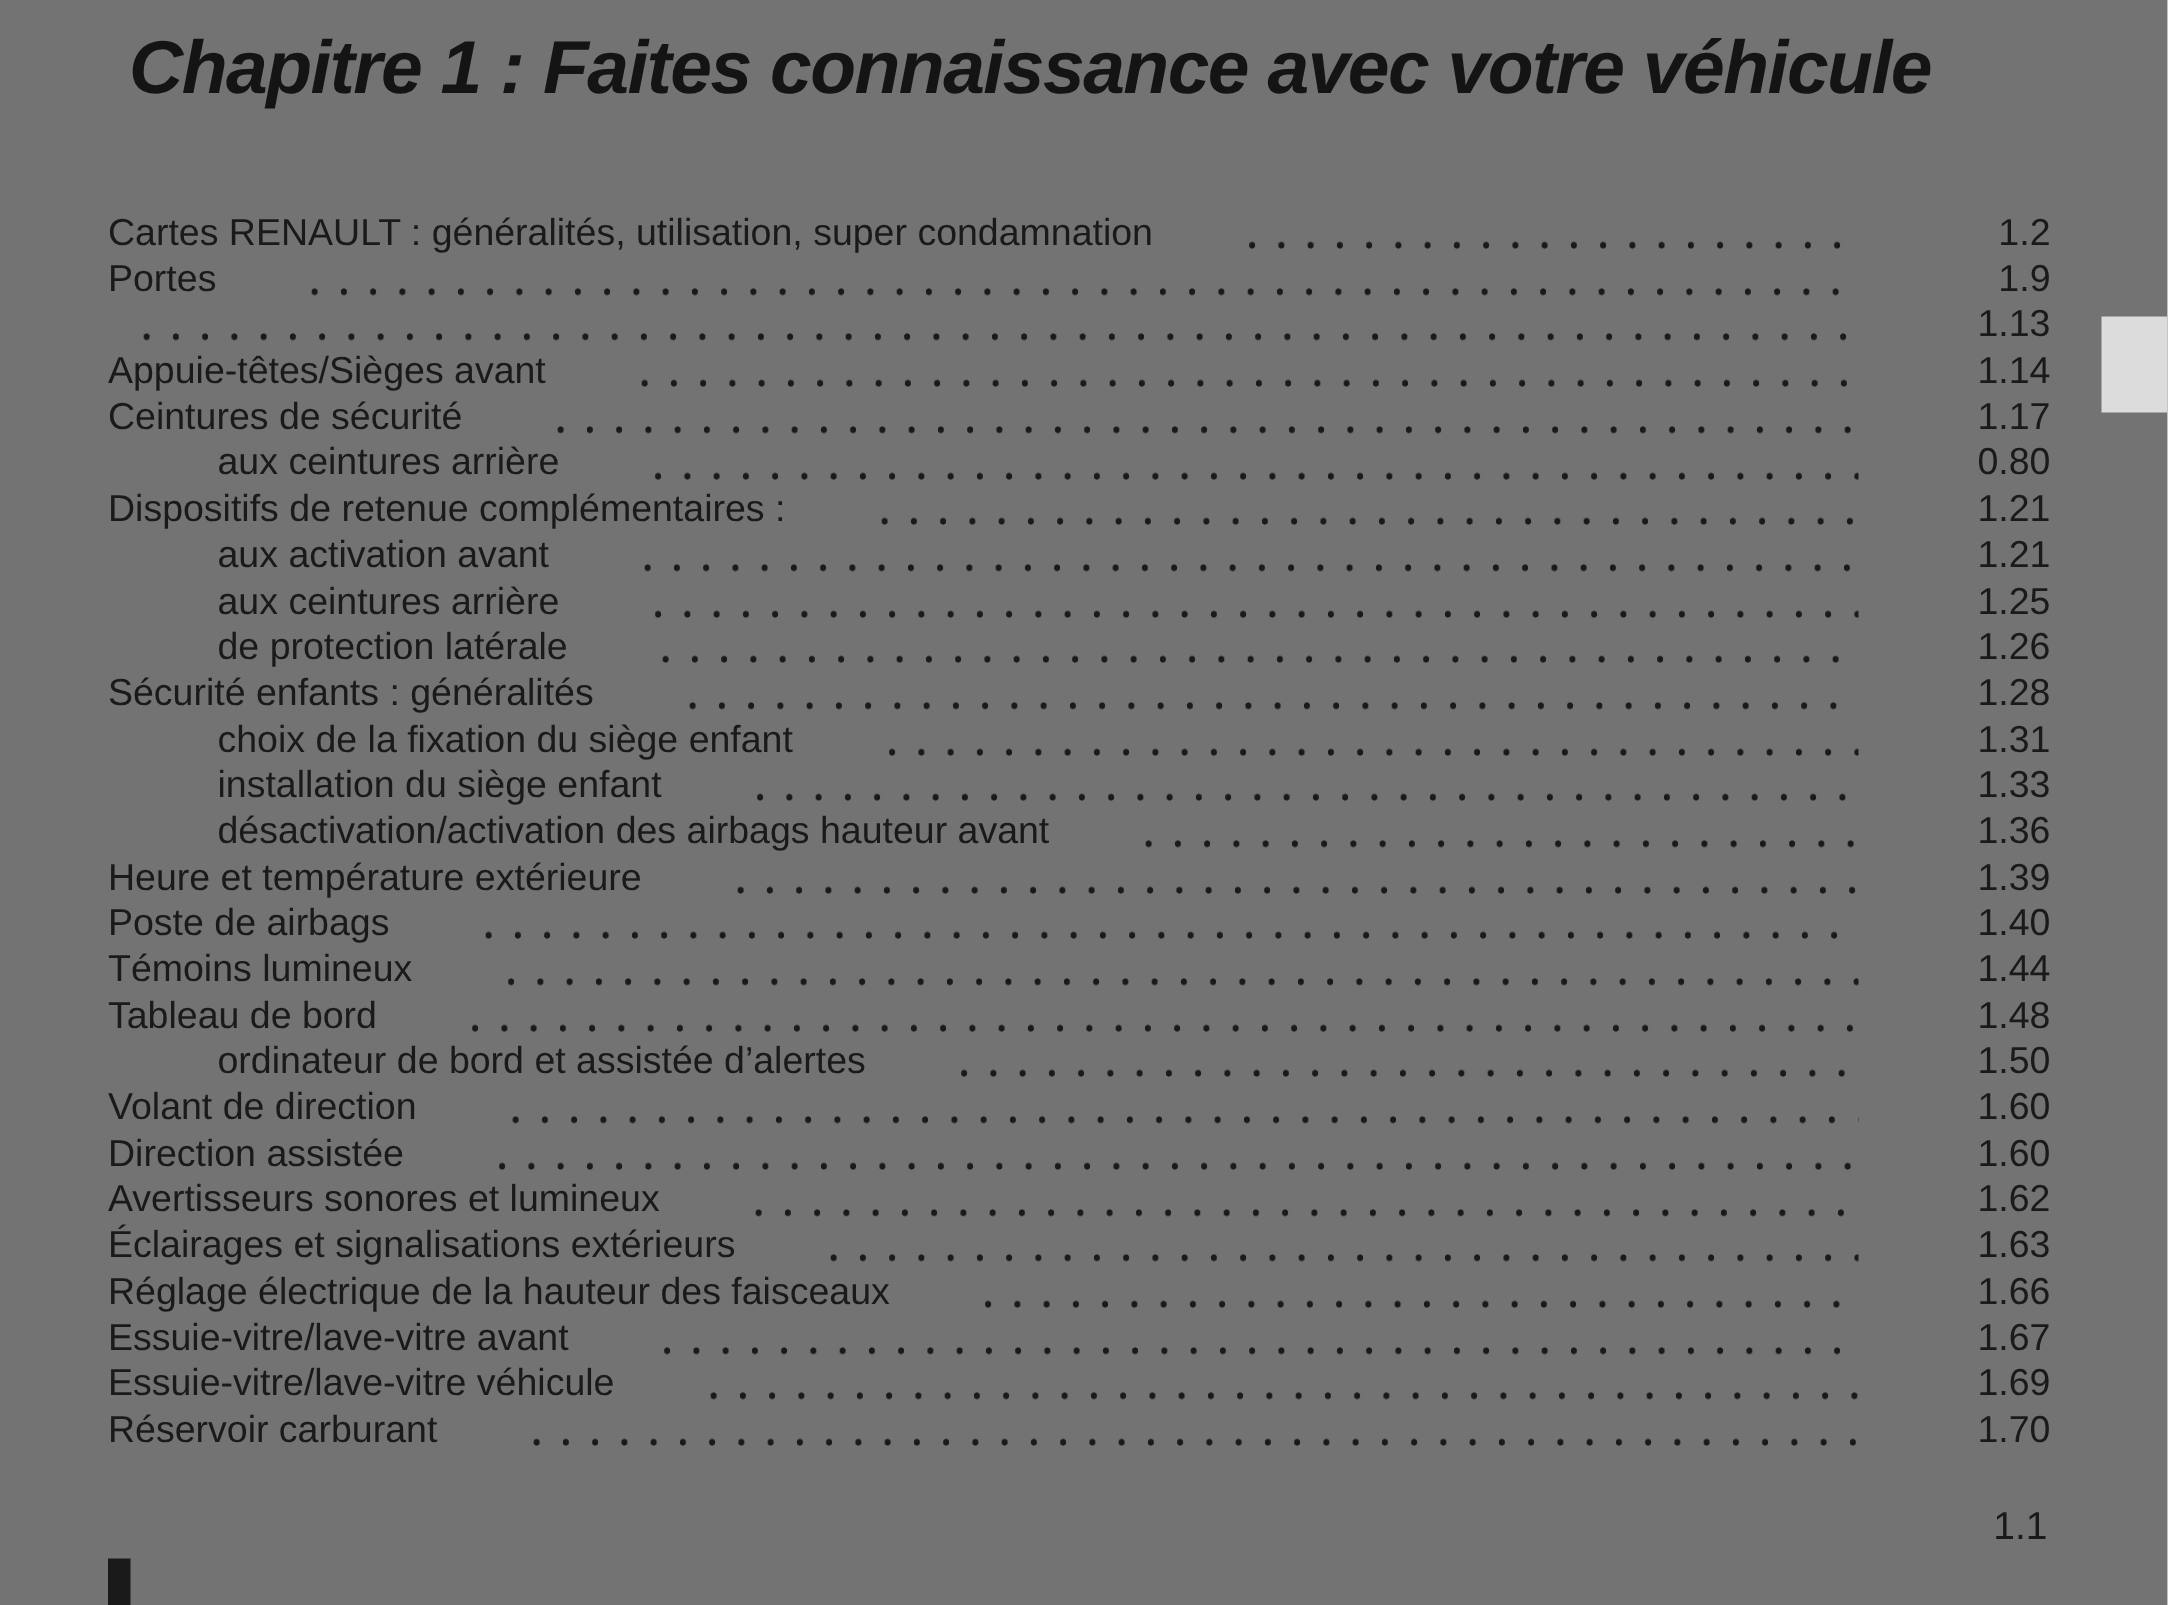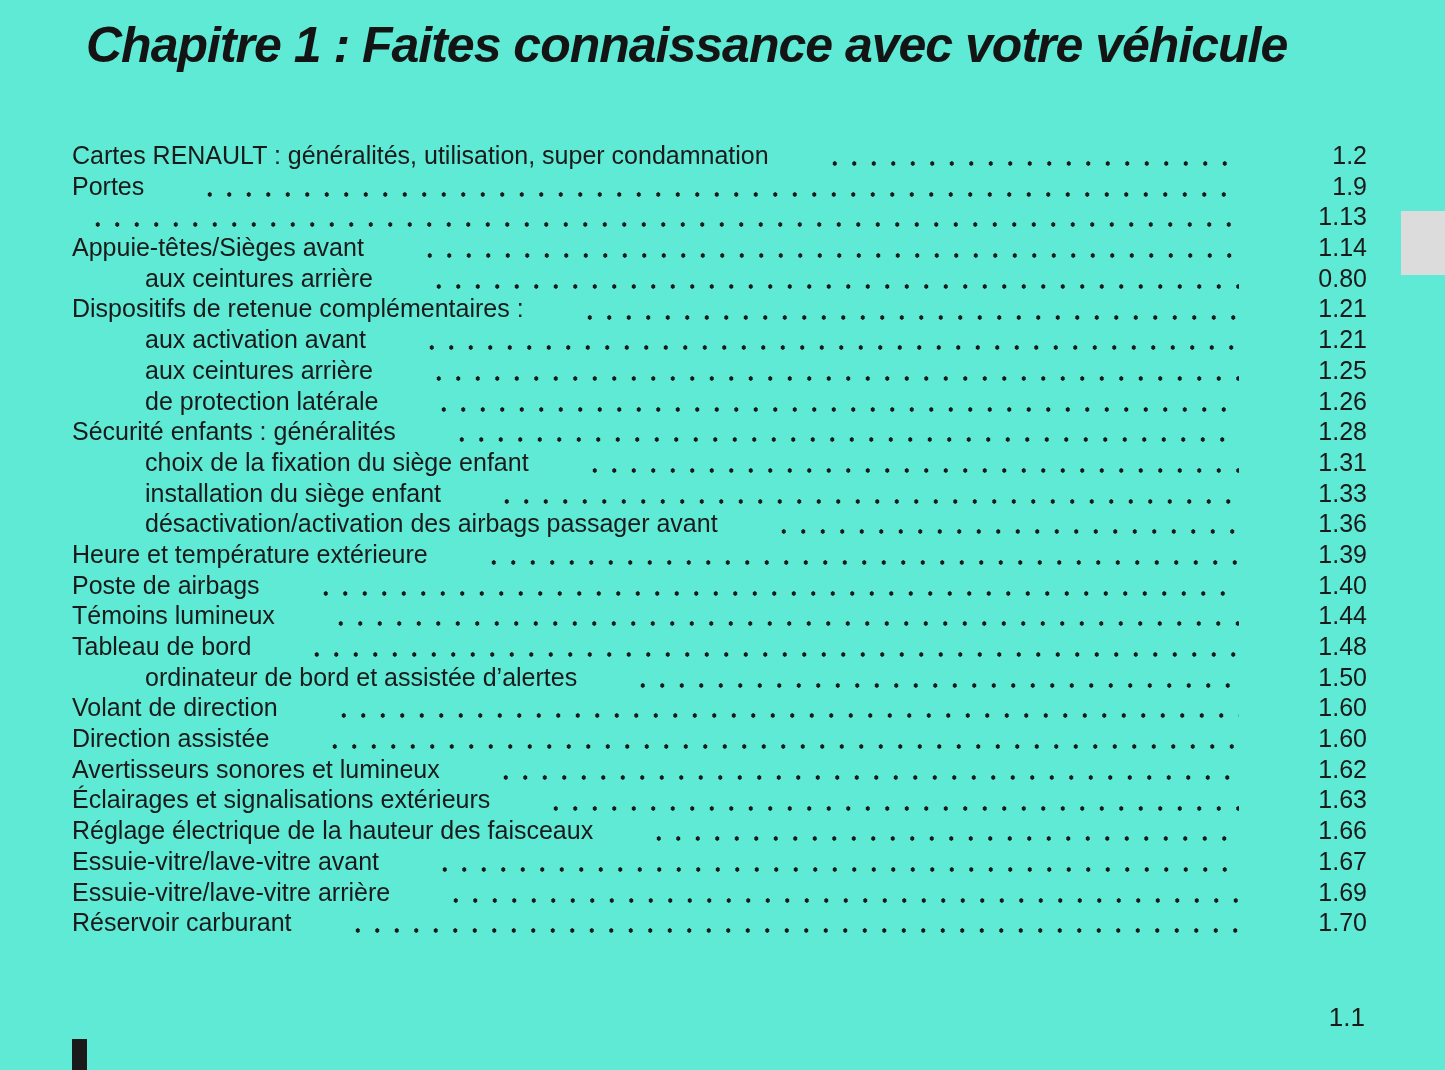--- a/index.html
+++ b/index.html
@@ -1,21 +1,21 @@
 <!DOCTYPE html>
 <html><head>
 <meta charset="utf-8">
 <style>
   html, body { margin: 0; padding: 0; background: #ffffff; }
 
   .page {
     position: relative;
     width: 1445px;
     height: 1070px;
-    background: #5eead4;
+    background: #737373;
     font-family: "Liberation Sans", sans-serif;
     color: #1a1a1a;
     overflow: hidden;
   }
 
   .chapter-title {
     position: absolute;
     left: 86px;
     top: 14px;
     margin: 0;
@@ -111,20 +111,25 @@
       </div>
       <div class="toc-row">
         <span class="toc-leader"></span>
         <span class="toc-page">1.13</span>
       </div>
       <div class="toc-row">
         <span class="toc-label">Appuie-têtes/Sièges avant</span>
         <span class="toc-leader"></span>
         <span class="toc-page">1.14</span>
       </div>
+      <div class="toc-row">
+        <span class="toc-label">Ceintures de sécurité</span>
+        <span class="toc-leader"></span>
+        <span class="toc-page">1.17</span>
+      </div>
       <div class="toc-row indent">
         <span class="toc-label">aux ceintures arrière</span>
         <span class="toc-leader"></span>
         <span class="toc-page">0.80</span>
       </div>
       <div class="toc-row">
         <span class="toc-label">Dispositifs de retenue complémentaires :</span>
         <span class="toc-leader"></span>
         <span class="toc-page">1.21</span>
       </div>
@@ -152,21 +157,21 @@
         <span class="toc-label">choix de la fixation du siège enfant</span>
         <span class="toc-leader"></span>
         <span class="toc-page">1.31</span>
       </div>
       <div class="toc-row indent">
         <span class="toc-label">installation du siège enfant</span>
         <span class="toc-leader"></span>
         <span class="toc-page">1.33</span>
       </div>
       <div class="toc-row indent">
-        <span class="toc-label">désactivation/activation des airbags passager avant</span>
+        <span class="toc-label">désactivation/activation des airbags hauteur avant</span>
         <span class="toc-leader"></span>
         <span class="toc-page">1.36</span>
       </div>
       <div class="toc-row">
         <span class="toc-label">Heure et température extérieure</span>
         <span class="toc-leader"></span>
         <span class="toc-page">1.39</span>
       </div>
       <div class="toc-row">
         <span class="toc-label">Poste de airbags</span>
@@ -212,21 +217,21 @@
         <span class="toc-label">Réglage électrique de la hauteur des faisceaux</span>
         <span class="toc-leader"></span>
         <span class="toc-page">1.66</span>
       </div>
       <div class="toc-row">
         <span class="toc-label">Essuie-vitre/lave-vitre avant</span>
         <span class="toc-leader"></span>
         <span class="toc-page">1.67</span>
       </div>
       <div class="toc-row">
-        <span class="toc-label">Essuie-vitre/lave-vitre arrière</span>
+        <span class="toc-label">Essuie-vitre/lave-vitre véhicule</span>
         <span class="toc-leader"></span>
         <span class="toc-page">1.69</span>
       </div>
       <div class="toc-row">
         <span class="toc-label">Réservoir carburant</span>
         <span class="toc-leader"></span>
         <span class="toc-page">1.70</span>
       </div>
     </div>
 

